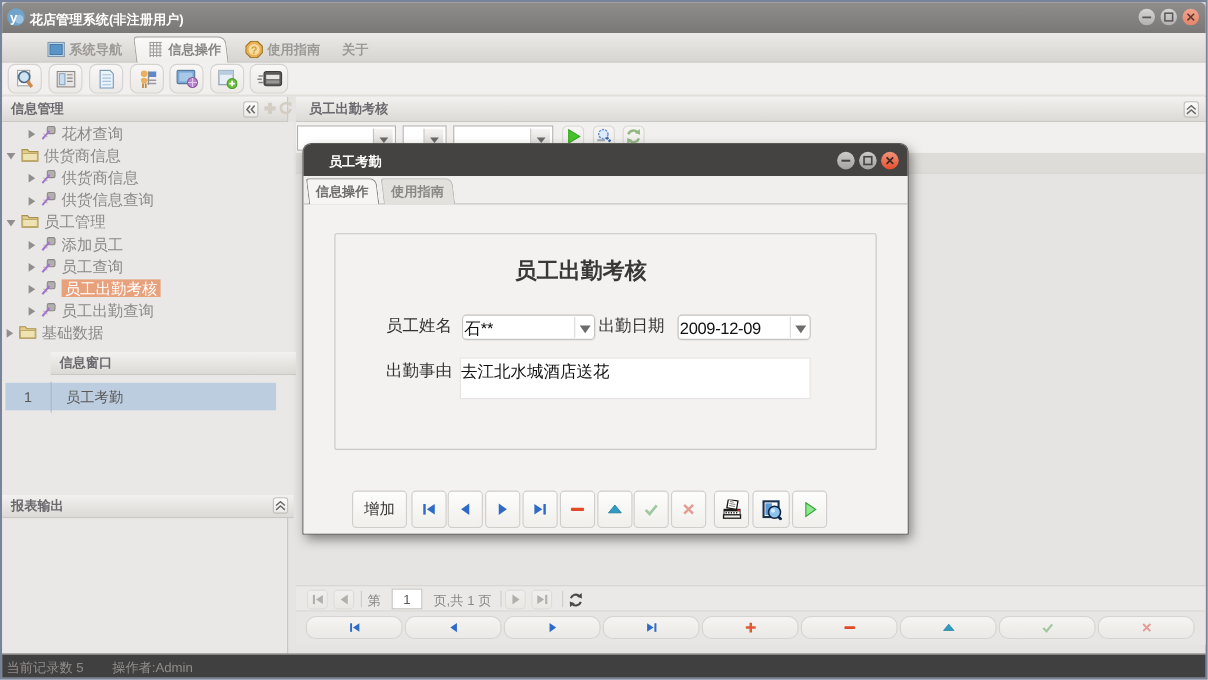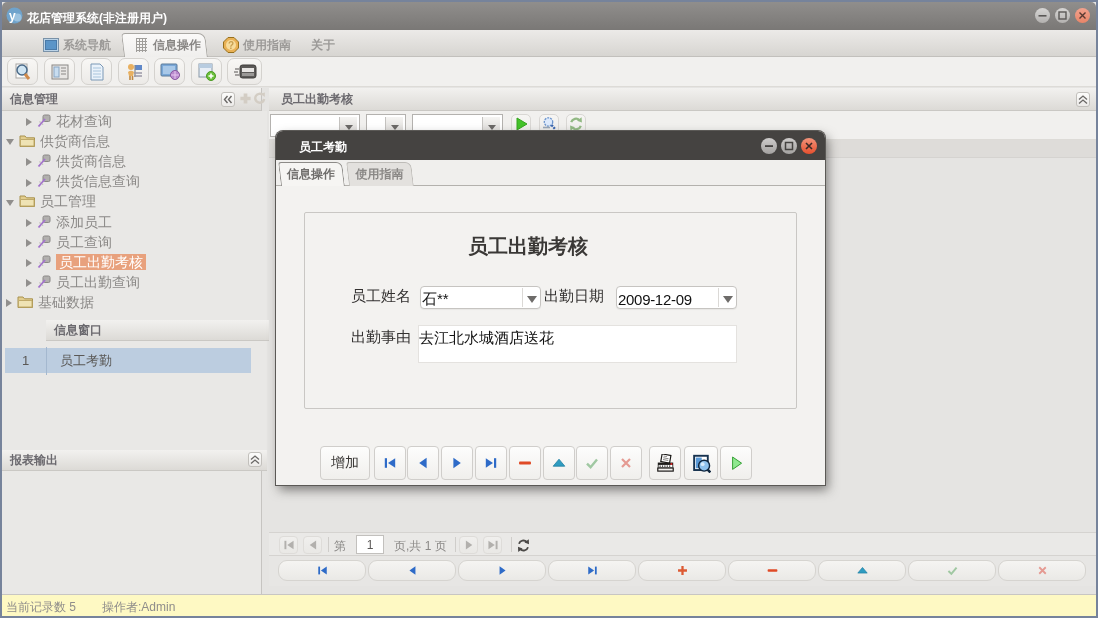--- a/index.html
+++ b/index.html
@@ -68,21 +68,21 @@
 #btnrow { position:absolute; left:0; top:468px; width:827px; height:30px; background:#e7e6e4; }
 .wbtn { position:absolute; top:4px; height:21px; width:88px; background:linear-gradient(#f5f4f2,#eae9e6);
   border:1px solid #d6d4d0; border-radius:9px; display:flex; align-items:center; justify-content:center; }
 .pgi { position:absolute; top:4px; width:16px; height:16px; display:flex; align-items:center; justify-content:center; }
 .pgb { top:3px; width:19px; height:18px; border:1px solid #dedcd9; border-radius:4px; background:linear-gradient(#f0efed,#e9e8e5); }
 .pgsep { position:absolute; top:4px; width:1px; height:15px; background:#cfcdca; }
 .pgt { position:absolute; top:5px; }
 #pginput { position:absolute; left:87px; top:2px; width:28px; height:19px; background:#fff; border:1px solid #c2c0bd; text-align:center; line-height:18px; color:#5a5856; }
 
 
-#status { position:absolute; left:0; top:592px; width:1094px; height:22px; background:#fef9c3; border-top:1px solid #c8c6c3;
+#status { position:absolute; left:0; top:592px; width:1094px; height:22px; background:#404040; border-top:1px solid #c8c6c3;
   font-size:12px; color:#8f8d8b; }
 #status span { position:absolute; top:4px; }
 
 
 #dialog { position:absolute; left:274px; top:129px; width:549px; height:354px; border-radius:7px 7px 0 0;
   box-shadow:0 0 0 1px #5b5956, 3px 5px 11px rgba(55,53,51,.6); background:#f3f2f0; }
 #dtitle { position:absolute; left:0; top:0; width:549px; height:29px; background:#454341; border-radius:7px 7px 0 0; }
 #dtitle .dtext { position:absolute; left:23px; top:8px; color:#fff; font-size:12px; font-weight:bold; }
 .dwinbtn { position:absolute; top:7px; width:16px; height:16px; border-radius:50%; }
 #dtabs { position:absolute; left:0; top:29px; width:549px; height:26px; background:#f0efed; border-bottom:1px solid #b3b1ad; }

